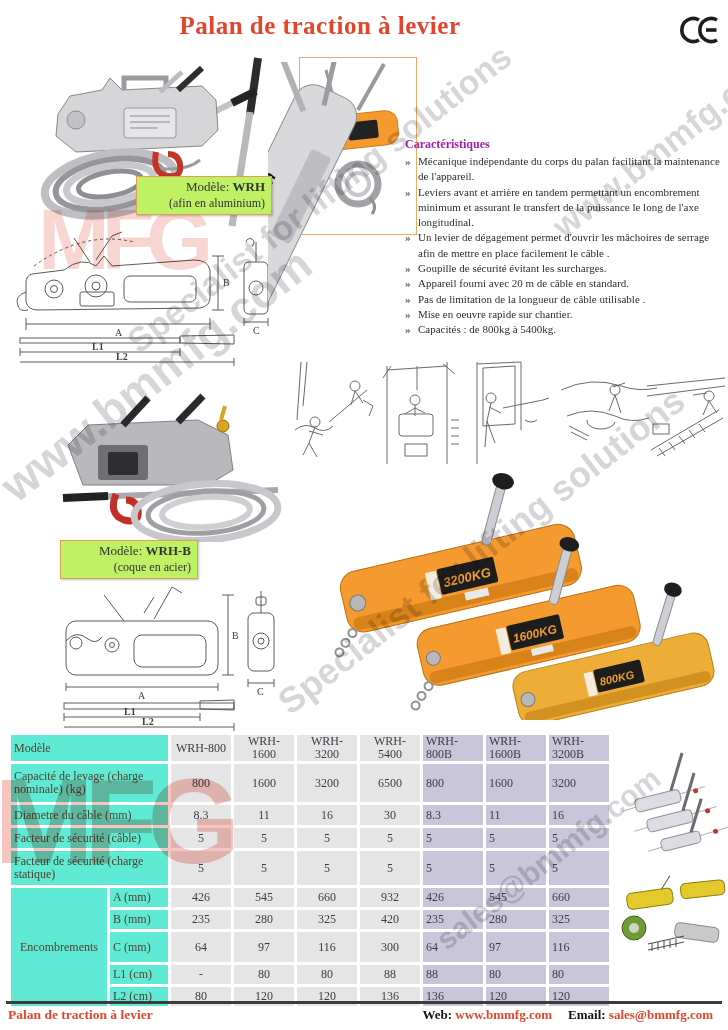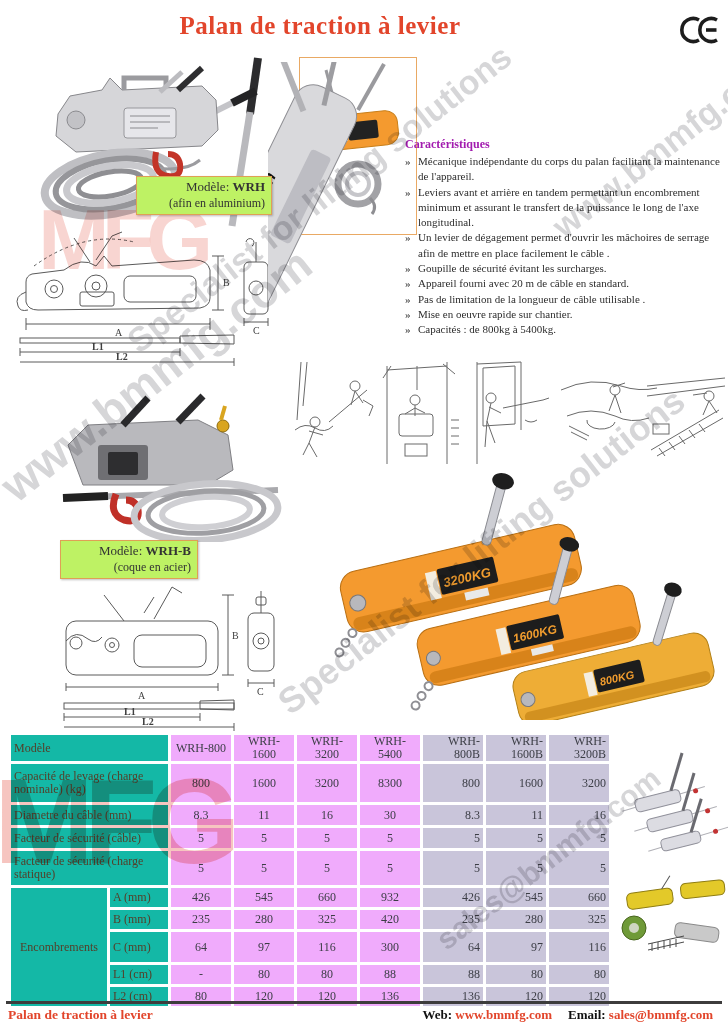--- a/index.html
+++ b/index.html
@@ -23,24 +23,24 @@
 
   .chars{left:405px;top:133px;width:321px;z-index:5;}
   .chars h3{margin:4px 0 2px 0;font-size:12px;font-weight:bold;color:#a21caf;}
   .chars .item{position:relative;padding-left:13px;font-size:11px;line-height:15.3px;
                color:#2d2d2d;}
   .chars .item::before{content:"\00BB";position:absolute;left:0;top:0;}
 
   table.spec{position:absolute;left:8px;top:732px;border-collapse:separate;
              border-spacing:3px;z-index:4;}
   .spec td{font-size:12px;line-height:13px;padding:0 3px;vertical-align:middle;}
-  .spec .lab{background:#14b8a6;color:#53402a;text-align:left;}
+  .spec .lab{background:#5eead4;color:#53402a;text-align:left;}
   .spec .enc{text-align:center;}
-  .spec .g{background:#f0abfc;color:#3b3d45;text-align:center;}
-  .spec .v{background:#c9c5da;color:#3b3d45;text-align:right;}
+  .spec .g{background:#e5e5e5;color:#3b3d45;text-align:center;}
+  .spec .v{background:#c9c5da;color:#3b3d45;text-align:left;}
 
   .frame{border:1px solid #e9a964;background:#fff;z-index:2;}
   svg{display:block;}
   .footer-rule{left:6px;top:1001px;width:716px;height:3px;background:#3d3c3c;z-index:8;}
   .footer-left{left:8px;top:1007px;font-size:13.5px;font-weight:bold;color:#e2452b;z-index:8;}
   .footer-right{right:15px;top:1007px;font-size:13px;font-weight:bold;color:#111;z-index:8;}
   .footer-right .red{color:#e2452b;}
   .footer-right .gap{display:inline-block;width:16px;}
   .dimtext{font-size:10px;fill:#3f3f3f;font-family:"Liberation Serif",serif;}
 </style>
@@ -339,21 +339,21 @@
       <td class="g">WRH-5400</td>
       <td class="v">WRH-800B</td>
       <td class="v">WRH-1600B</td>
       <td class="v">WRH-3200B</td>
     </tr>
     <tr style="height:38px">
       <td colspan="2" class="lab">Capacité de levage (charge nominale)  (kg)</td>
       <td class="g">800</td>
       <td class="g">1600</td>
       <td class="g">3200</td>
-      <td class="g">8300</td>
+      <td class="g">6500</td>
       <td class="v">800</td>
       <td class="v">1600</td>
       <td class="v">3200</td>
     </tr>
     <tr style="height:20px">
       <td colspan="2" class="lab">Diametre du câble (mm)</td>
       <td class="g">8.3</td>
       <td class="g">11</td>
       <td class="g">16</td>
       <td class="g">30</td>

